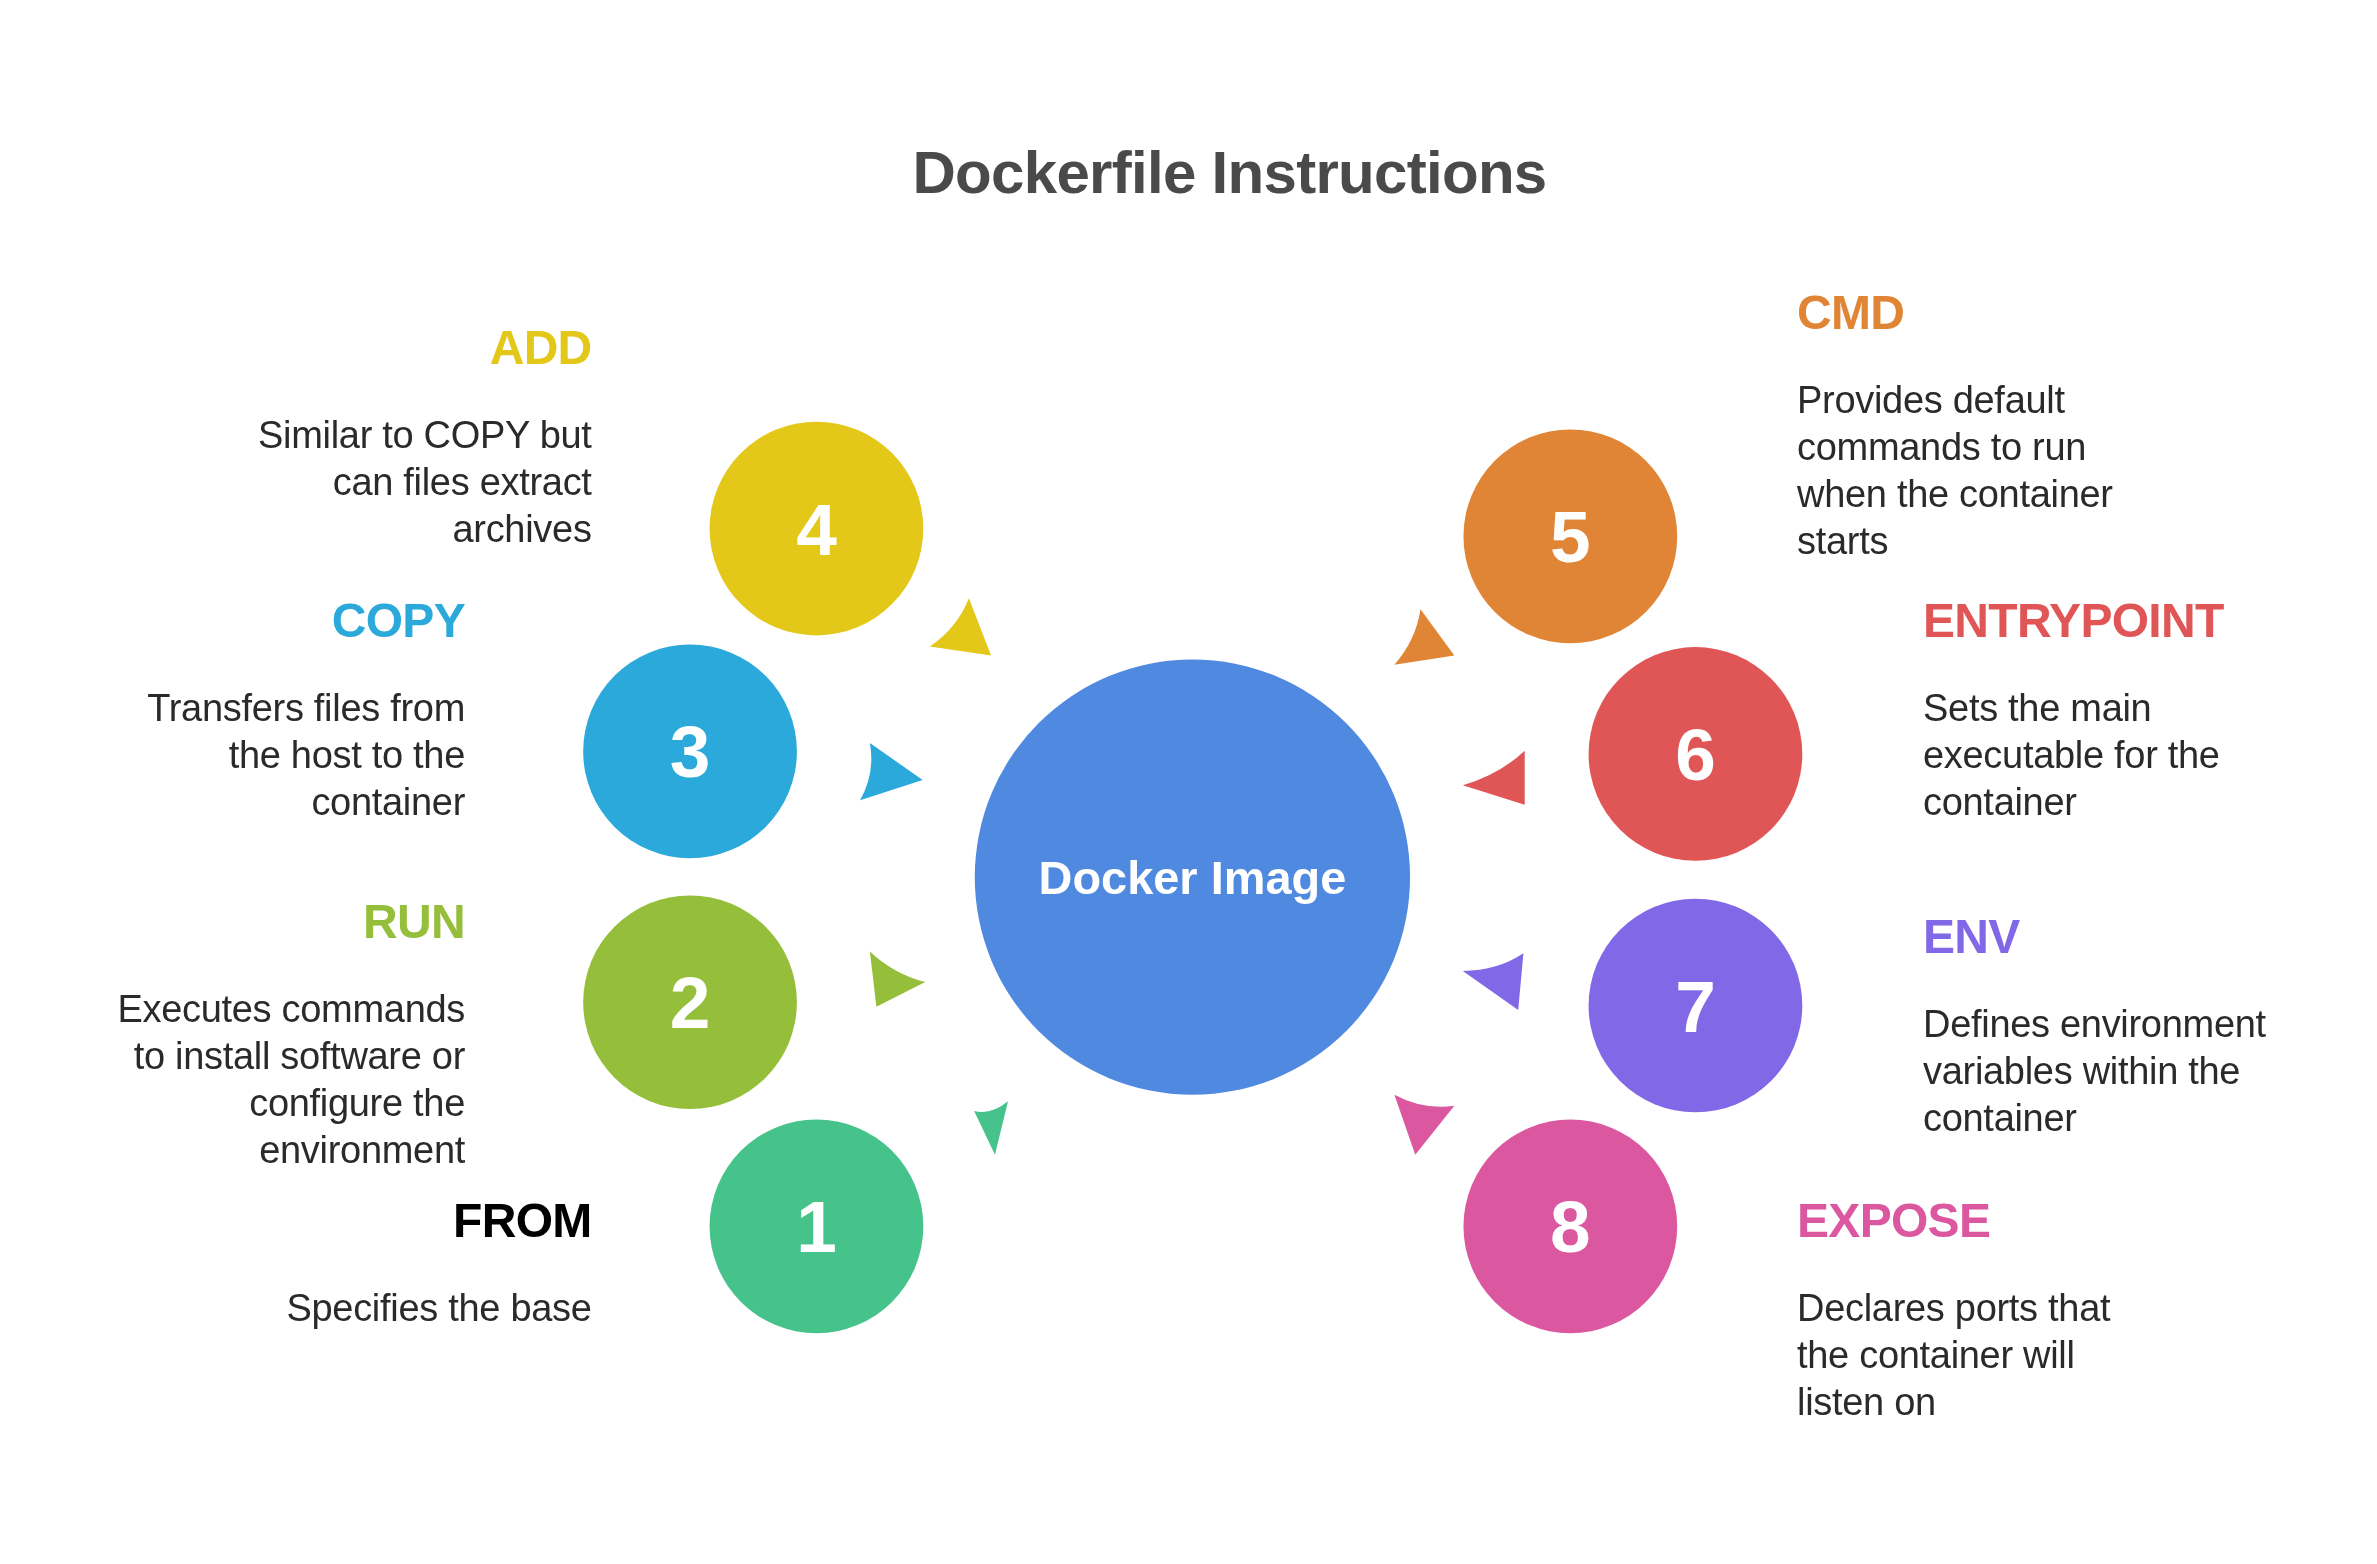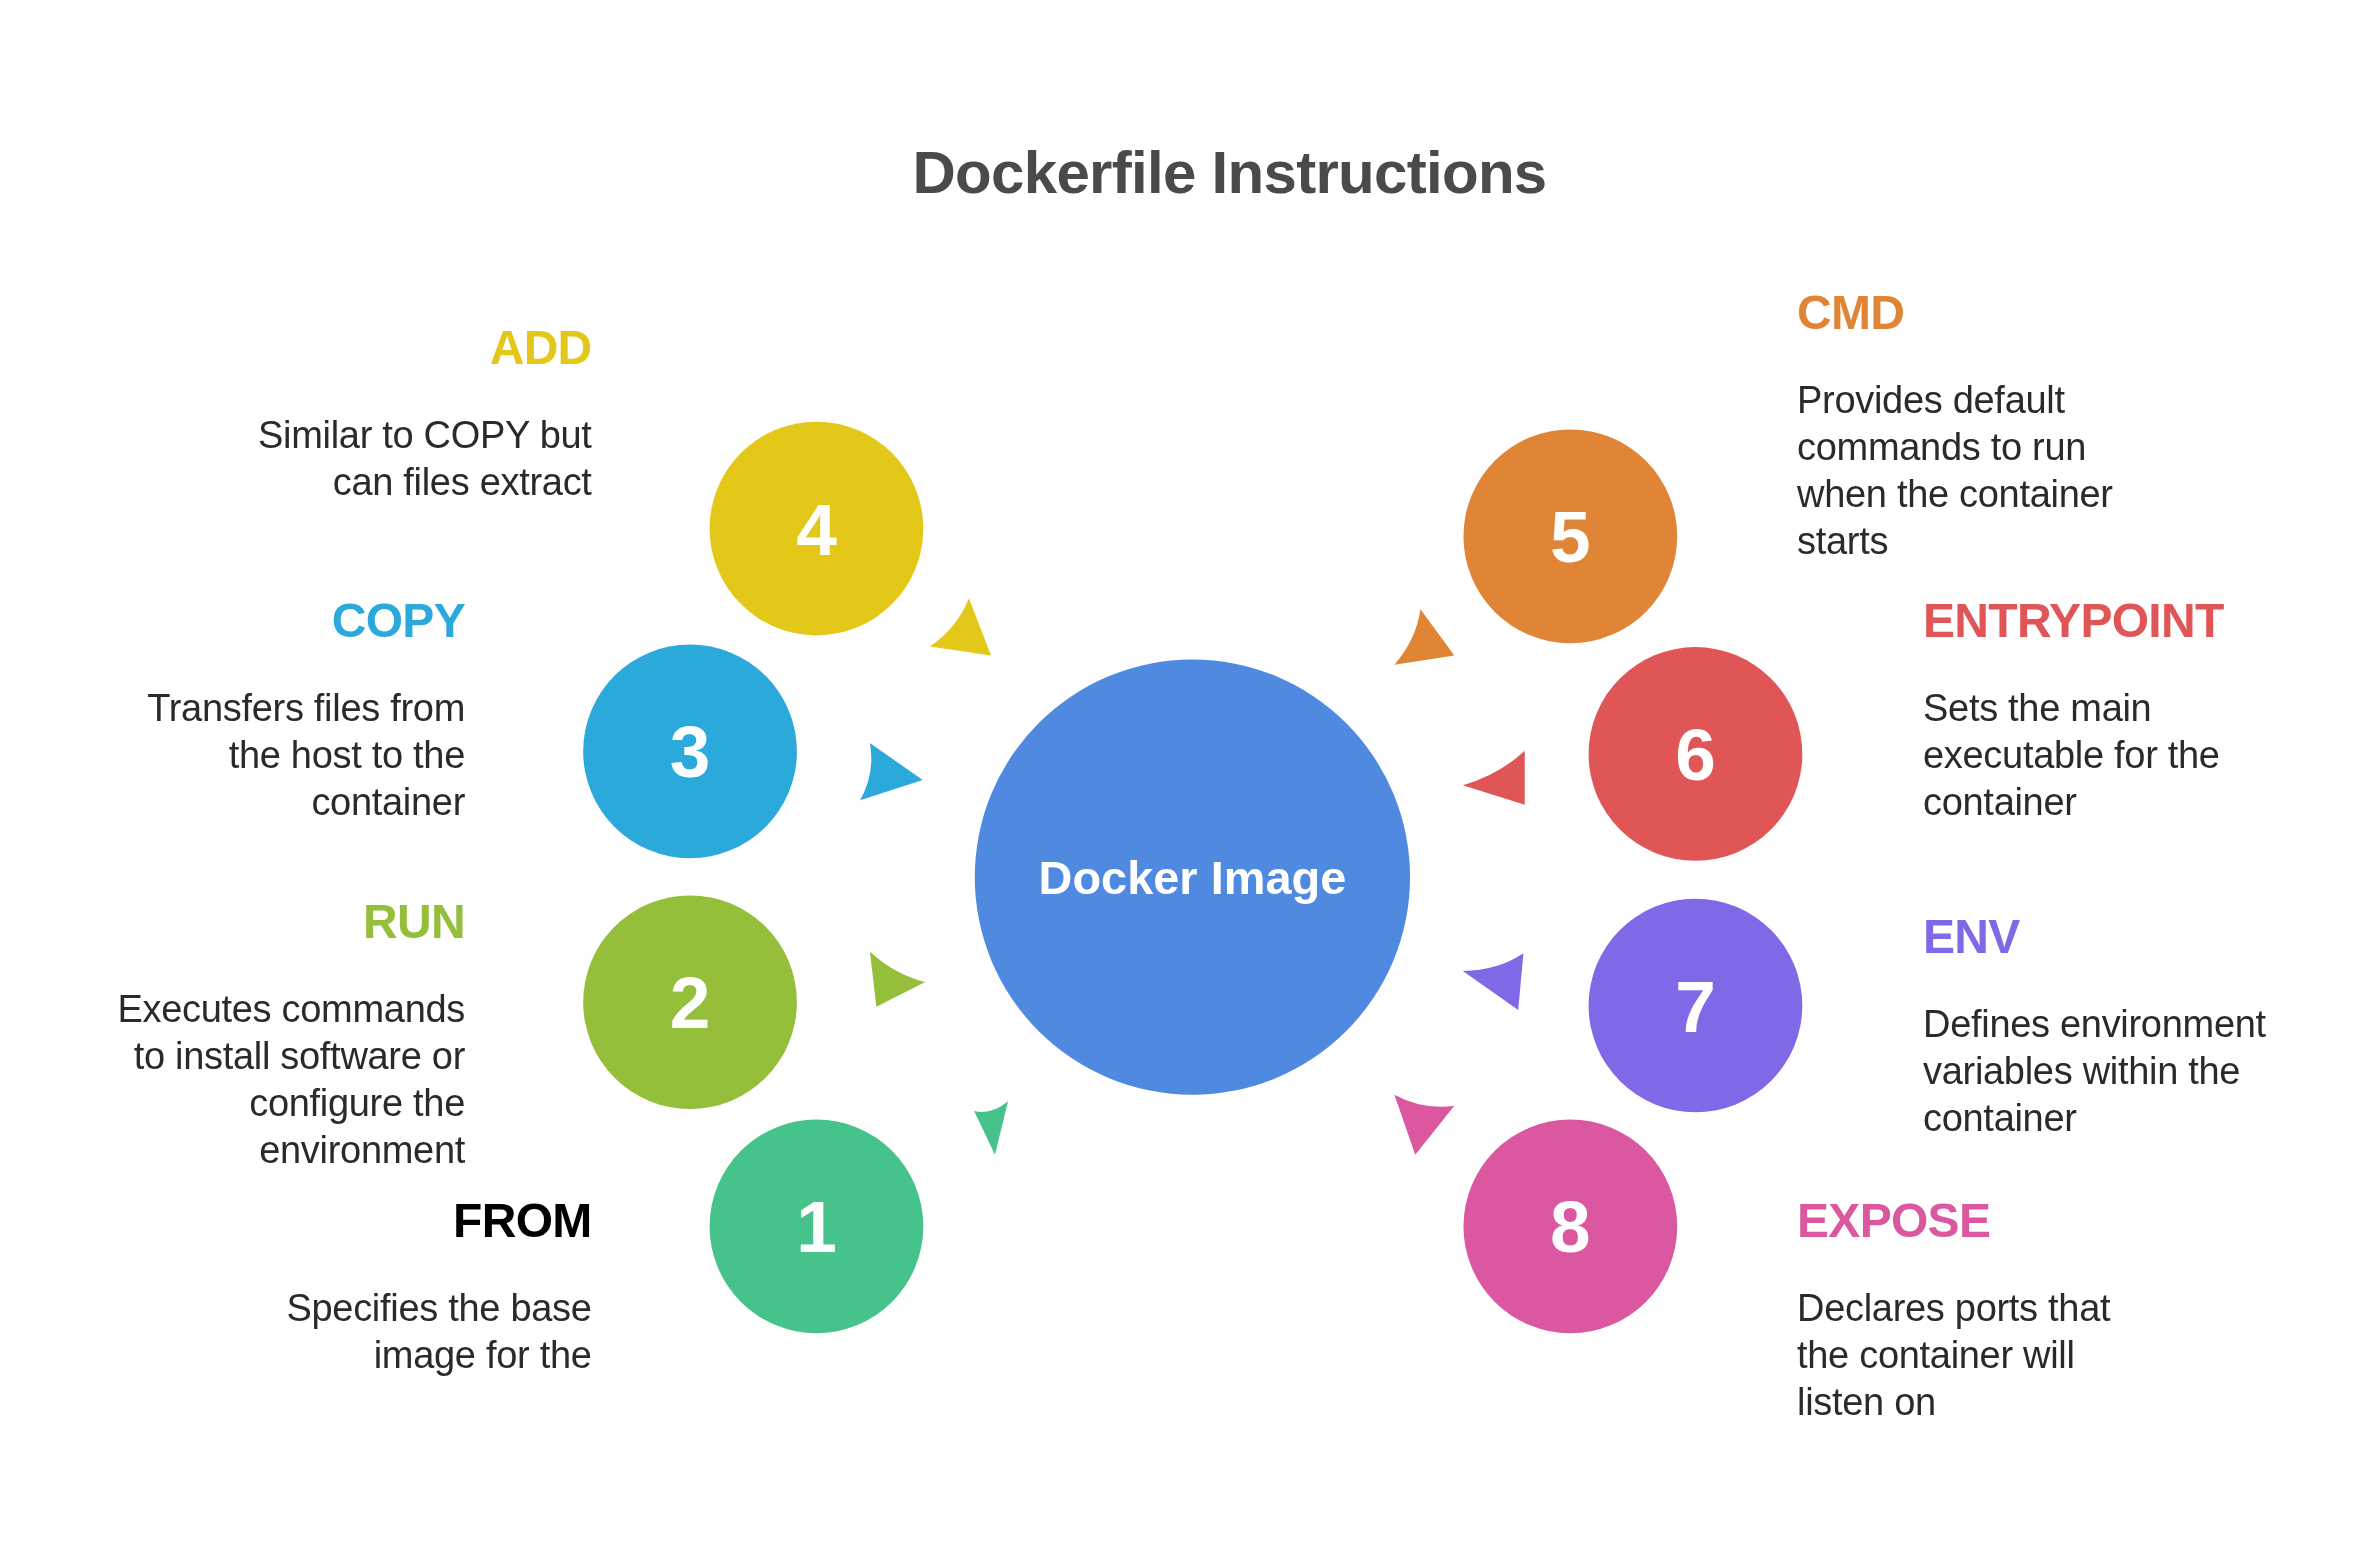--- a/index.html
+++ b/index.html
@@ -69,21 +69,20 @@
     <circle id="center-circle" cx="1830" cy="1346" r="334" fill="#5089e0"></circle>
     <text id="center-text" class="center-label" x="1830" y="1372" text-anchor="middle">Docker Image</text>
   </g>
 </svg>
 
 <div id="blocks">
     <div class="block left" style="left: 4.6px; top: 1193px;">
       <div class="head" style="color: #000000;">FROM</div>
       <div class="desc">
         <span>Specifies the base</span>
-        <span>image for the</span>
       </div>
     </div>
     <div class="block left" style="left: -122px; top: 894px;">
       <div class="head" style="color: rgb(149, 191, 58);">RUN</div>
       <div class="desc">
         <span>Executes commands</span>
         <span>to install software or</span>
         <span>configure the</span>
         <span>environment</span>
       </div>
@@ -94,20 +93,21 @@
         <span>Transfers files from</span>
         <span>the host to the</span>
         <span>container</span>
       </div>
     </div>
     <div class="block left" style="left: 4.6px; top: 320px;">
       <div class="head" style="color: rgb(227, 200, 26);">ADD</div>
       <div class="desc">
         <span>Similar to COPY but</span>
         <span>can files extract</span>
+        <span>archives</span>
       </div>
     </div>
     <div class="block right" style="left: 1797px; top: 285px;">
       <div class="head" style="color: rgb(224, 133, 53);">CMD</div>
       <div class="desc">
         <span>Provides default</span>
         <span>commands to run</span>
         <span>when the container</span>
         <span>starts</span>
       </div>

